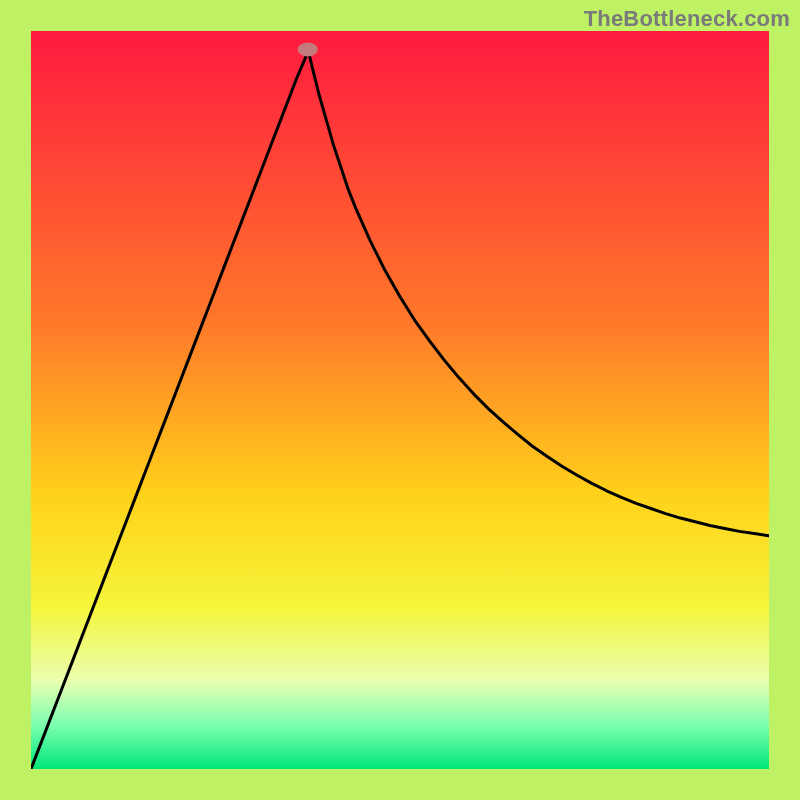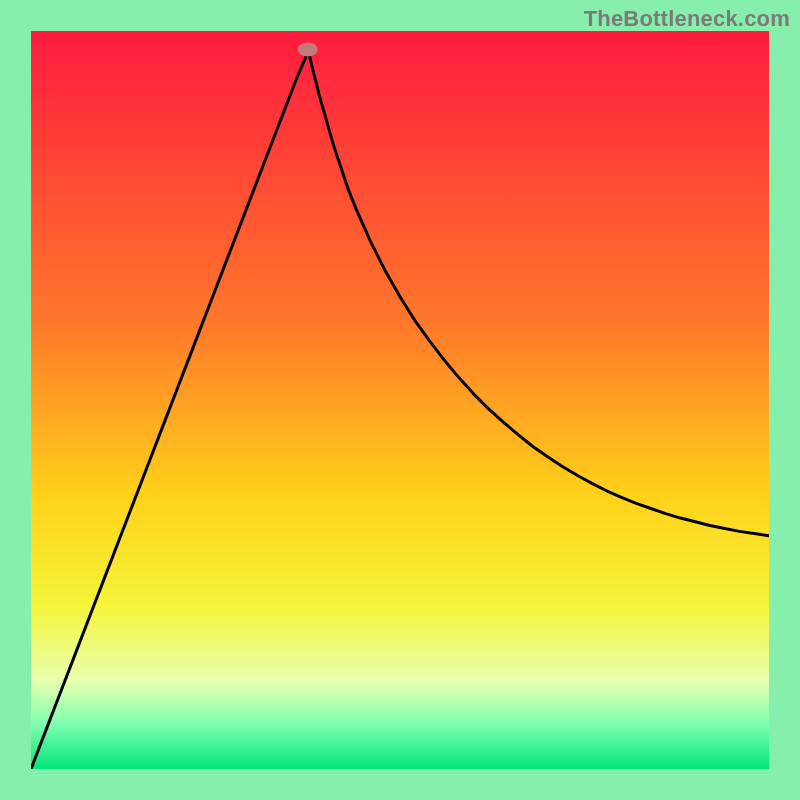--- a/index.html
+++ b/index.html
@@ -1,21 +1,21 @@
 <!DOCTYPE html>
 <html><head>
 <meta charset="utf-8">
 <style>
   * { margin: 0; padding: 0; box-sizing: border-box; }
   html, body { width: 800px; height: 800px; overflow: hidden; background: #000; }
   .frame {
     position: relative;
     width: 800px;
     height: 800px;
-    background: #86efac;
+    background: #bef264;
   }
   .watermark {
     position: absolute;
     top: 6px;
     right: 10px;
     font-family: Arial, Helvetica, sans-serif;
     font-size: 22px;
     font-weight: 600;
     color: #7a7a7a;
     letter-spacing: 0.2px;

